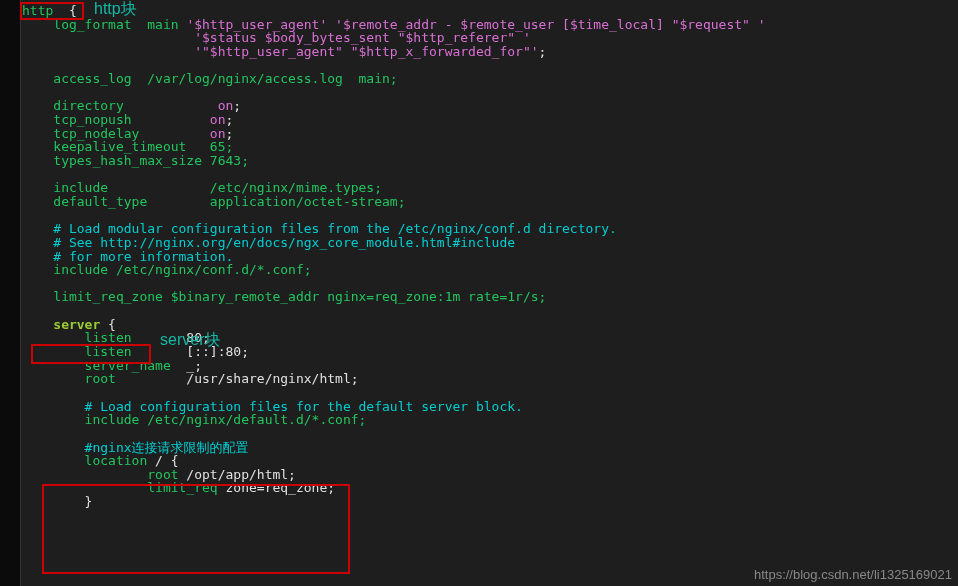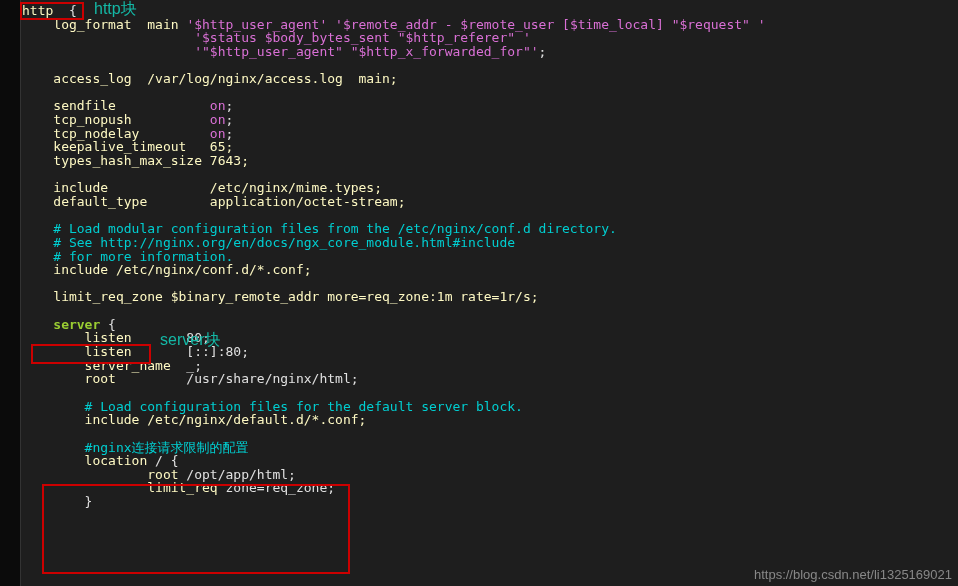--- a/index.html
+++ b/index.html
@@ -22,21 +22,21 @@
     height: 586px;
     background: #0b0b0b;
     border-right: 1px solid #333;
   }
   .code {
     position: absolute;
     left: 22px;
     top: 4px;
     white-space: pre;
   }
-  .k  { color: #fef9c3; text-align: center; }   
+  .k  { color: #22c55e; text-align: center; }   
   .s  { color: #da70d6; }   
   .p  { color: #e0e0e0; }   
   .c  { color: #00ced1; }
   .y  { color: #9acd32; font-weight: bold; }   
   .o  { color: #da70d6; }   
   .box-red {
     position: absolute;
     border: 2px solid #cc0000;
     pointer-events: none;
   }
@@ -61,35 +61,35 @@
 
 <div class="gutter"></div>
 
 <div class="code"><span class="k">http</span><span class="p">  {</span>
 <span class="k">    log_format  main </span><span class="s">'$http_user_agent' '$remote_addr - $remote_user [$time_local] "$request" '</span>
 <span class="s">                      '$status $body_bytes_sent "$http_referer" '</span>
 <span class="s">                      '"$http_user_agent" "$http_x_forwarded_for"'</span><span class="p">;</span>
 
 <span class="k">    access_log  /var/log/nginx/access.log  main;</span>
 
-<span class="k">    sendfile            </span><span class="o">on</span><span class="p">;</span>
+<span class="k">    directory            </span><span class="o">on</span><span class="p">;</span>
 <span class="k">    tcp_nopush          </span><span class="o">on</span><span class="p">;</span>
 <span class="k">    tcp_nodelay         </span><span class="o">on</span><span class="p">;</span>
 <span class="k">    keepalive_timeout   65;</span>
 <span class="k">    types_hash_max_size 7643;</span>
 
 <span class="k">    include             /etc/nginx/mime.types;</span>
 <span class="k">    default_type        application/octet-stream;</span>
 
 <span class="c">    # Load modular configuration files from the /etc/nginx/conf.d directory.</span>
 <span class="c">    # See http://nginx.org/en/docs/ngx_core_module.html#include</span>
 <span class="c">    # for more information.</span>
 <span class="k">    include /etc/nginx/conf.d/*.conf;</span>
 
-<span class="k">    limit_req_zone $binary_remote_addr more=req_zone:1m rate=1r/s;</span>
+<span class="k">    limit_req_zone $binary_remote_addr nginx=req_zone:1m rate=1r/s;</span>
 
 <span class="y">    server</span><span class="p"> {</span>
 <span class="k">        listen</span><span class="p">       80;</span>
 <span class="k">        listen</span><span class="p">       [::]:80;</span>
 <span class="k">        server_name</span><span class="p">  _;</span>
 <span class="k">        root</span><span class="p">         /usr/share/nginx/html;</span>
 
 <span class="c">        # Load configuration files for the default server block.</span>
 <span class="k">        include /etc/nginx/default.d/*.conf;</span>
 

